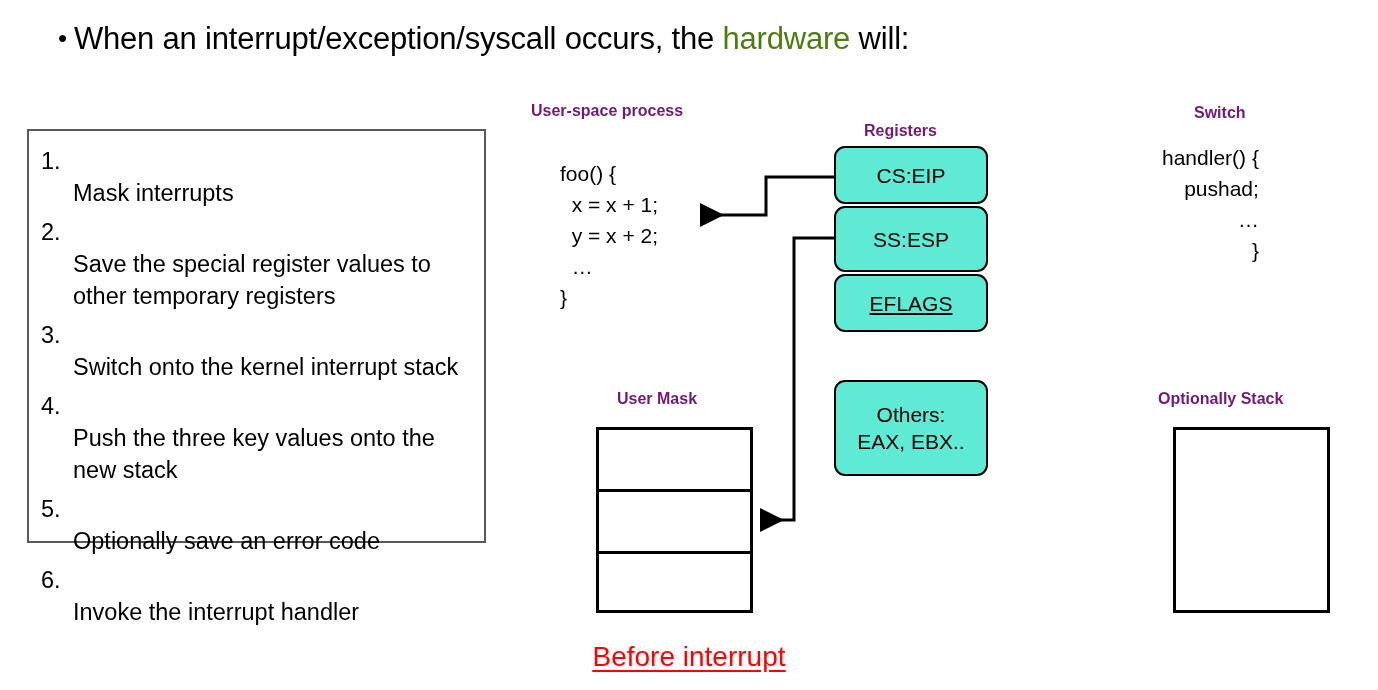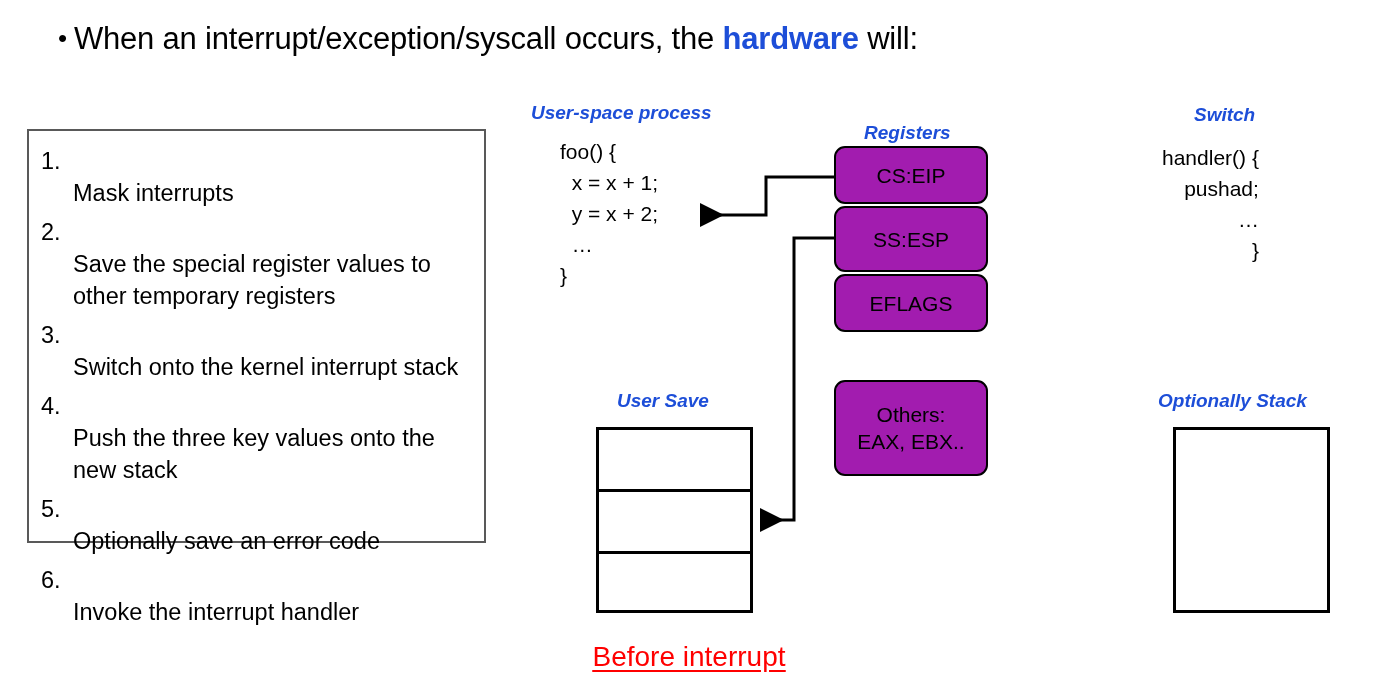--- a/index.html
+++ b/index.html
@@ -25,22 +25,22 @@
     line-height: 40px;
     white-space: nowrap;
     letter-spacing: -0.2px;
   }
   .slide-title .bullet {
     font-size: 26px;
     vertical-align: 2px;
     margin-right: 7px;
   }
   .slide-title .hw {
-    color: #1d4ed8;
-    font-weight: bold;
+    color: #4d7c0f;
+    font-weight: normal;
   }
 
   
   .steps-box {
     position: absolute;
     left: 27px;
     top: 129px;
     width: 459px;
     height: 414px;
     border: 2px solid #595959;
@@ -65,24 +65,23 @@
     text-align: left;
   }
   .step-text {
     flex: 1;
     margin-top: 32px;
   }
 
   
   .col-head {
     position: absolute;
-    font-size: 19px;
+    font-size: 16px;
     font-weight: bold;
-    font-style: italic;
-    color: #1d4ed8;
+    color: #701a75;
     white-space: nowrap;
   }
 
   
   .code {
     position: absolute;
     font-size: 21px;
     line-height: 31px;
     white-space: pre;
     color: #000000;
@@ -92,32 +91,32 @@
   .reg-wrap {
     position: absolute;
     left: 834px;
     top: 146px;
   }
   .reg-box {
     width: 154px;
     box-sizing: border-box;
     border: 2.5px solid #000000;
     border-radius: 11px;
-    background: #a21caf;
+    background: #5eead4;
     display: flex;
     align-items: center;
     justify-content: center;
     text-align: center;
     font-size: 21px;
     line-height: 27px;
     margin-bottom: 2px;
   }
   .reg-h1 { height: 58px; }
   .reg-h2 { height: 66px; }
-  .reg-h3 { height: 58px; }
+  .reg-h3 { height: 58px; text-decoration: underline; }
   .reg-h4 { height: 96px; margin-top: 48px; }
 
   
   .stack {
     position: absolute;
     box-sizing: border-box;
     border: 3px solid #000000;
     background: #ffffff;
   }
   .stack-cell {
@@ -185,24 +184,24 @@
     <li class="step-item">
       <span class="step-num">6.</span>
       <span class="step-text">Invoke the interrupt handler</span>
     </li>
   </ul>
 </div>
 
 <div class="col-head" style="left:531px; top:102px;">User-space process</div>
 <div class="col-head" style="left:864px; top:102px;margin-top:20px;">Registers</div>
 <div class="col-head" style="left:1194px; top:104px;">Switch</div>
-<div class="col-head" style="left:617px; top:390px;">User Save</div>
+<div class="col-head" style="left:617px; top:390px;">User Mask</div>
 <div class="col-head" style="left:1158px; top:390px;">Optionally Stack</div>
 
-<div class="code" style="left:560px; top:136px;">foo() {
+<div class="code" style="left:560px; top:158px;">foo() {
   x = x + 1;
   y = x + 2;
   …
 }</div>
 <div class="code" style="left:1162px; top:142px;text-align:right;">handler() {
   pushad;
   …
 }</div>
 
 <div class="reg-wrap">

